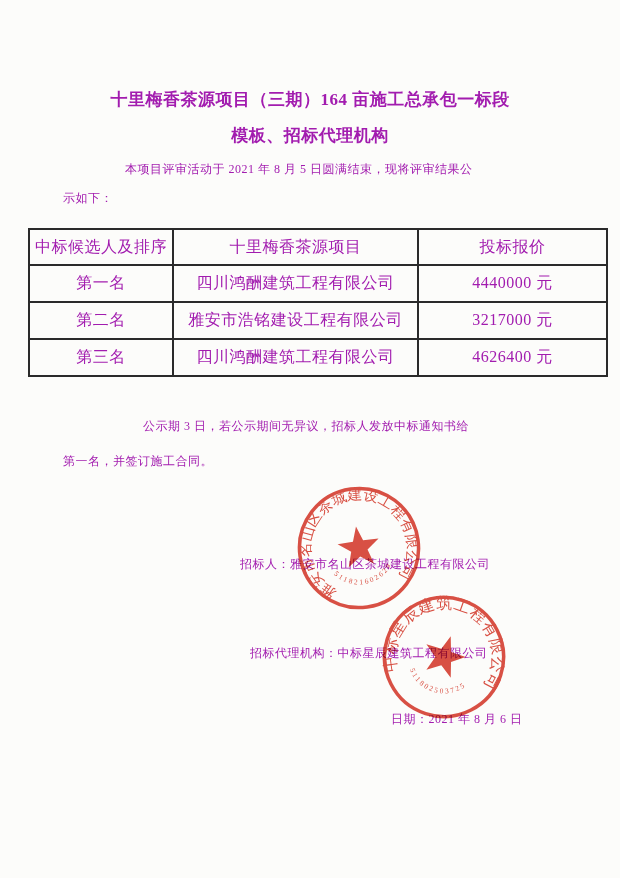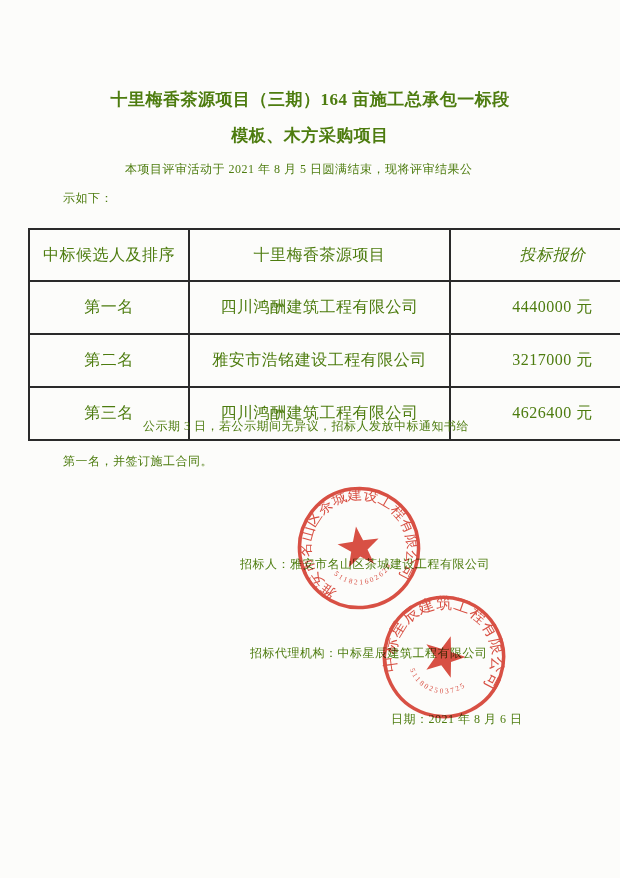--- a/index.html
+++ b/index.html
@@ -3,59 +3,59 @@
 <meta charset="utf-8">
 <style>
   html,body{margin:0;padding:0;background:#e8e8e8;}
   .page{
     position:relative;
     width:620px;height:878px;
     margin:0 auto;
     background:#fcfcfa;
     overflow:hidden;
     font-family:"Liberation Serif","DejaVu Serif",serif;
-    color:#4d7c0f;
+    color:#a21caf;
   }
   .abs{position:absolute;white-space:nowrap;}
   .title-line{left:0;right:0;text-align:center;font-size:17px;letter-spacing:.5px;font-weight:600;}
   .body-line{font-size:12px;letter-spacing:.5px;}
   
   .result-table{
     position:absolute;left:28px;top:228px;
     border-collapse:collapse;table-layout:fixed;
     width:572px;
   }
   .result-table td,.result-table th{
     border:2px solid #2a2a2a;
     text-align:center;vertical-align:middle;
     font-size:16px;font-weight:normal;letter-spacing:.5px;
-    padding:8px;
+    padding:0;
   }
   .result-table th{height:34px;}
   .result-table td{height:35px;}
   .col-rank{width:142px;}
   .col-name{width:243px;}
-  .col-price{width:187px;font-style:italic;}
+  .col-price{width:187px;}
   
   .stamp{
     position:absolute;width:128px;height:128px;
     mix-blend-mode:multiply;opacity:.88;
   }
   .stamp svg{width:100%;height:100%;overflow:visible;}
   .stamp-1{left:295px;top:484px;transform:rotate(-8deg);}
   .stamp-2{left:380px;top:593px;transform:rotate(18deg);}
   .stamp text{font-family:"Liberation Serif","DejaVu Serif",serif;}
 </style>
 </head>
 <body>
 
 <div class="page">
 
   <div class="abs title-line" style="top:88px">十里梅香茶源项目（三期）164 亩施工总承包一标段</div>
-  <div class="abs title-line" style="top:124px">模板、木方采购项目</div>
+  <div class="abs title-line" style="top:124px">模板、招标代理机构</div>
 
   <div class="abs body-line" style="left:125px;top:161px">本项目评审活动于 2021 年 8 月 5 日圆满结束，现将评审结果公</div>
   <div class="abs body-line" style="left:63px;top:190px">示如下：</div>
 
   <table class="result-table">
     <thead>
       <tr>
         <th class="col-rank">中标候选人及排序</th>
         <th class="col-name">十里梅香茶源项目</th>
         <th class="col-price">投标报价</th>

